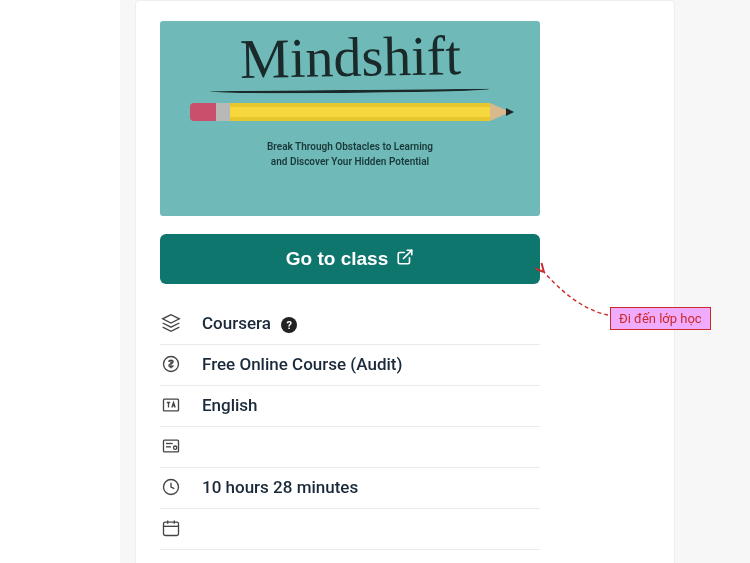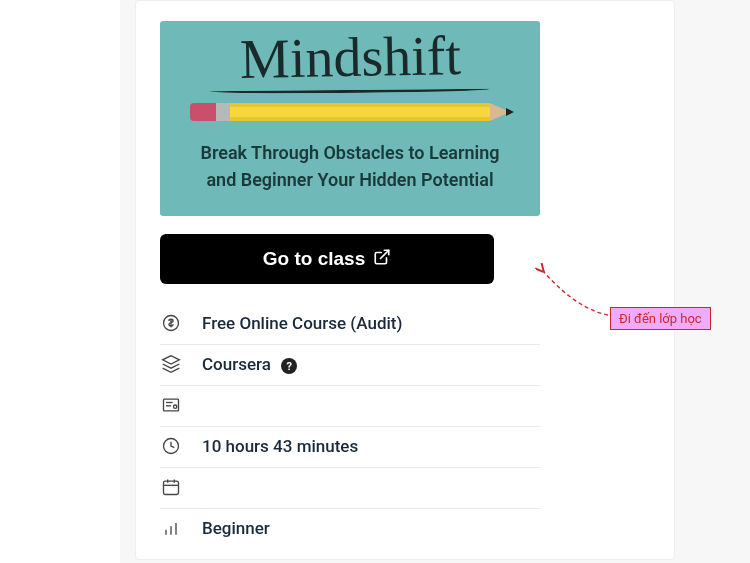--- a/index.html
+++ b/index.html
@@ -105,30 +105,30 @@
     content:"";
     position:absolute;
     left:-20px; top:-4px;
     border-top:4px solid transparent;
     border-bottom:4px solid transparent;
     border-left:8px solid #222;
     transform: translateX(16px);
   }
   .banner-sub {
     text-align: center;
-    font-size: 18px;
+    font-size: 10px;
     color: #1a3a3a;
     font-weight: 600;
     line-height: 1.5;
     margin-top: 14px;
   }
   .cta-button {
-    width: 334px;
+    width: 380px;
     height: 50px;
-    background: #000000;
+    background: #0f766e;
     color: #fff;
     border: none;
     border-radius: 6px;
     font-size: 19px;
     font-weight: 600;
     display: flex;
     align-items: center;
     justify-content: center;
     gap: 8px;
     cursor: pointer;
@@ -203,81 +203,90 @@
       <div class="underline-stroke"></div>
       <div class="pencil">
         <div class="pencil-eraser"></div>
         <div class="pencil-ferrule"></div>
         <div class="pencil-body"></div>
         <div class="pencil-tip"></div>
       </div>
     </div>
     <div class="banner-sub">
       <span>Break Through Obstacles to Learning</span><br>
-      <span>and Beginner Your Hidden Potential</span>
+      <span>and Discover Your Hidden Potential</span>
     </div>
   </div>
 
   <button class="cta-button">
     <span>Go to class</span>
     <span>
       <svg viewBox="0 0 24 24" fill="none" stroke-width="2.2" stroke-linecap="round" stroke-linejoin="round">
         <path d="M18 13v6a2 2 0 0 1-2 2H5a2 2 0 0 1-2-2V8a2 2 0 0 1 2-2h6"></path>
         <polyline points="15 3 21 3 21 9"></polyline>
         <line x1="10" y1="14" x2="21" y2="3"></line>
       </svg>
     </span>
   </button>
 
   <ul class="detail-list">
 
     <li class="detail-row">
       <span class="row-icon">
         <svg viewBox="0 0 24 24">
-            <circle cx="12" cy="12" r="9"></circle>
-            <path d="M12 7v10M9.5 9.5c0-1 1-2 2.5-2s2.5 1 2.5 2-1 1.6-2.5 2-2.5 1-2.5 2 1 2 2.5 2 2.5-1 2.5-2"></path>
-          </svg>
-      </span>
-      <span class="row-label">Free Online Course (Audit)</span>
-    </li>
-
-    <li class="detail-row">
-      <span class="row-icon">
-        <svg viewBox="0 0 24 24">
             <polygon points="12 2 2 7 12 12 22 7 12 2"></polygon>
             <polyline points="2 12 12 17 22 12"></polyline>
             <polyline points="2 17 12 22 22 17"></polyline>
           </svg>
       </span>
       <span class="row-label">
         <span>Coursera</span>
         <span class="info-dot">?</span>
       </span>
     </li>
 
+    <li class="detail-row">
+      <span class="row-icon">
+        <svg viewBox="0 0 24 24">
+            <circle cx="12" cy="12" r="9"></circle>
+            <path d="M12 7v10M9.5 9.5c0-1 1-2 2.5-2s2.5 1 2.5 2-1 1.6-2.5 2-2.5 1-2.5 2 1 2 2.5 2 2.5-1 2.5-2"></path>
+          </svg>
+      </span>
+      <span class="row-label">Free Online Course (Audit)</span>
+    </li>
+
+    <li class="detail-row">
+      <span class="row-icon">
+        <svg viewBox="0 0 24 24">
+            <rect x="3" y="5" width="18" height="14" rx="1"></rect>
+            <path d="M7 9h4M9 9v6M13 15l2-6 2 6M13.6 13h2.8"></path>
+          </svg>
+      </span>
+      <span class="row-label">English</span>
+    </li>
 
     <li class="detail-row">
       <span class="row-icon">
         <svg viewBox="0 0 24 24">
             <rect x="3" y="5" width="18" height="14" rx="1"></rect>
             <line x1="6" y1="9" x2="14" y2="9"></line>
             <line x1="6" y1="13" x2="12" y2="13"></line>
             <circle cx="17" cy="14" r="2"></circle>
           </svg>
       </span>
     </li>
 
     <li class="detail-row">
       <span class="row-icon">
         <svg viewBox="0 0 24 24">
             <circle cx="12" cy="12" r="9"></circle>
             <polyline points="12 7 12 12 16 14"></polyline>
           </svg>
       </span>
-      <span class="row-label">10 hours 43 minutes</span>
+      <span class="row-label">10 hours 28 minutes</span>
     </li>
 
     <li class="detail-row">
       <span class="row-icon">
         <svg viewBox="0 0 24 24">
             <rect x="3" y="5" width="18" height="16" rx="2"></rect>
             <line x1="3" y1="10" x2="21" y2="10"></line>
             <line x1="8" y1="3" x2="8" y2="7"></line>
             <line x1="16" y1="3" x2="16" y2="7"></line>
           </svg>

